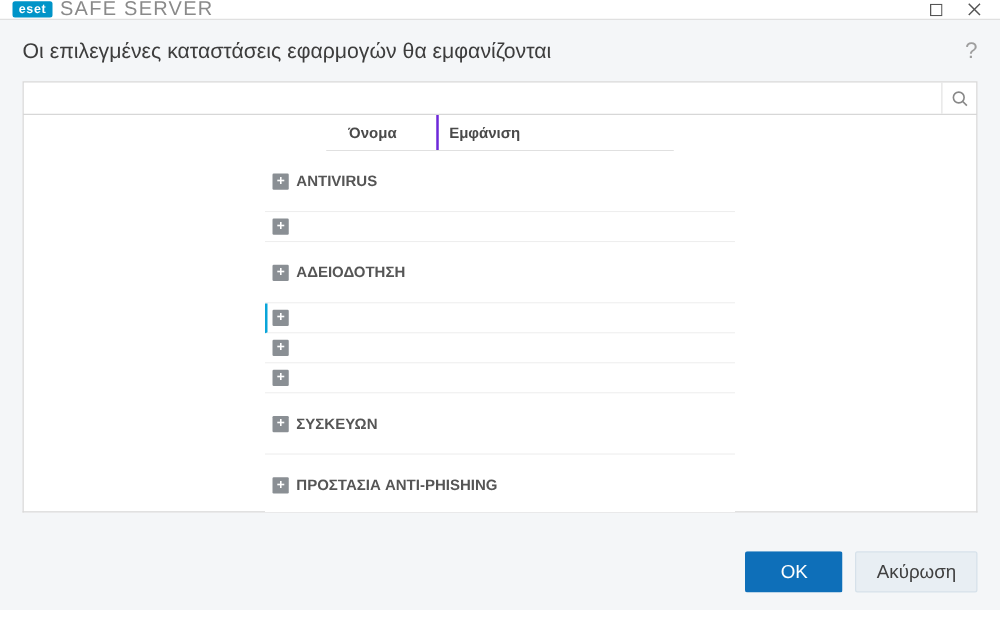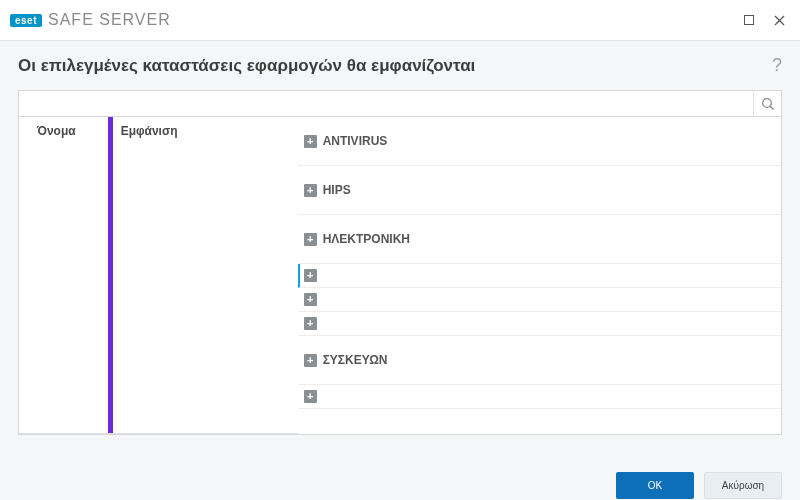--- a/index.html
+++ b/index.html
@@ -8,21 +8,21 @@
     font-size: 13px;
     color: #333;
     background: #fff;
     width: 800px;
     height: 500px;
     overflow: hidden;
   }
   .titlebar {
     display: flex;
     align-items: center;
-    height: 41px;
+    height: 16px;
     padding: 0 6px 0 10px;
     border-bottom: 1px solid #e0e0e0;
     background: #fff;
   }
   .brand {
     display: flex;
     align-items: center;
     gap: 6px;
   }
   .brand-badge {
@@ -59,21 +59,21 @@
     padding: 0;
   }
   .header-row {
     display: flex;
     align-items: center;
     padding: 14px 18px 8px 18px;
   }
   .page-title {
     font-size: 17px;
     color: #3d3d3d;
-    font-weight: 700;
+    font-weight: 400;
     flex: 1;
   }
   .help-icon {
     color: #9e9e9e;
     font-size: 18px;
     cursor: pointer;
   }
   .panel-wrap {
     padding: 6px 18px 10px 18px;
     flex: 1;
@@ -100,38 +100,39 @@
     border-left: 1px solid #e3e3e3;
     cursor: pointer;
     color: #777;
   }
   .grid {
     border: 1px solid #d7d7d7;
     border-top: none;
     background: #fff;
     height: 318px;
     display: flex;
-    flex-direction: row;
+    flex-direction: column;
+    align-items: center;
   }
   .grid-head {
     display: flex;
     border-bottom: 1px solid #e0e0e0;
     font-weight: 700;
     font-size: 12px;
     color: #4a4a4a;
     background: #fff;
   }
   .col-name {
     flex: 1;
     padding: 7px 8px 7px 18px;
   }
   .col-show {
     width: 190px;
     padding: 7px 8px;
-    border-left: 5px solid #6d28d9;
+    border-left: 2px solid #6d28d9;
     margin-left: 24px;
   }
   .grid-body {
     flex: 1;
     overflow: auto;
   }
   .row {
     display: flex;
     align-items: center;
     border-bottom: 1px solid #eeeeee;
@@ -164,21 +165,21 @@
   .row-show { width: 190px; }
   .footer {
     display: flex;
     justify-content: flex-end;
     gap: 10px;
     padding: 12px 18px 14px 18px;
   }
   .btn {
     min-width: 78px;
     padding: 7px 16px;
-    font-size: 10px;
+    font-size: 15px;
     border-radius: 2px;
     border: 1px solid transparent;
     cursor: pointer;
     text-align: center;
   }
   .btn-primary {
     background: #0e6fb9;
     color: #fff;
   }
   .btn-secondary {
@@ -234,26 +235,25 @@
         <div class="col-show">Εμφάνιση</div>
       </div>
       <div class="grid-body" id="grid-body">
           <div class="row">
             <span class="expander">+</span>
             <span class="row-label">ANTIVIRUS</span>
             <span class="row-show"></span>
           </div>
           <div class="row">
             <span class="expander">+</span>
-            <span class="row-label">HIPS</span>
-            <span class="row-show"></span>
-          </div>
-          <div class="row">
-            <span class="expander">+</span>
-            <span class="row-label">ΗΛΕΚΤΡΟΝΙΚΗ</span>
+            <span class="row-show"></span>
+          </div>
+          <div class="row">
+            <span class="expander">+</span>
+            <span class="row-label">ΑΔΕΙΟΔΟΤΗΣΗ</span>
             <span class="row-show"></span>
           </div>
           <div class="row highlight">
             <span class="expander">+</span>
             <span class="row-show"></span>
           </div>
           <div class="row">
             <span class="expander">+</span>
             <span class="row-show"></span>
           </div>
@@ -261,20 +261,21 @@
             <span class="expander">+</span>
             <span class="row-show"></span>
           </div>
           <div class="row">
             <span class="expander">+</span>
             <span class="row-label">ΣΥΣΚΕΥΩΝ</span>
             <span class="row-show"></span>
           </div>
           <div class="row">
             <span class="expander">+</span>
+            <span class="row-label">ΠΡΟΣΤΑΣΙΑ ANTI-PHISHING</span>
             <span class="row-show"></span>
           </div>
         </div>
     </div>
   </div>
 
   <div class="footer">
     <div class="btn btn-primary">OK</div>
     <div class="btn btn-secondary">Ακύρωση</div>
   </div>

